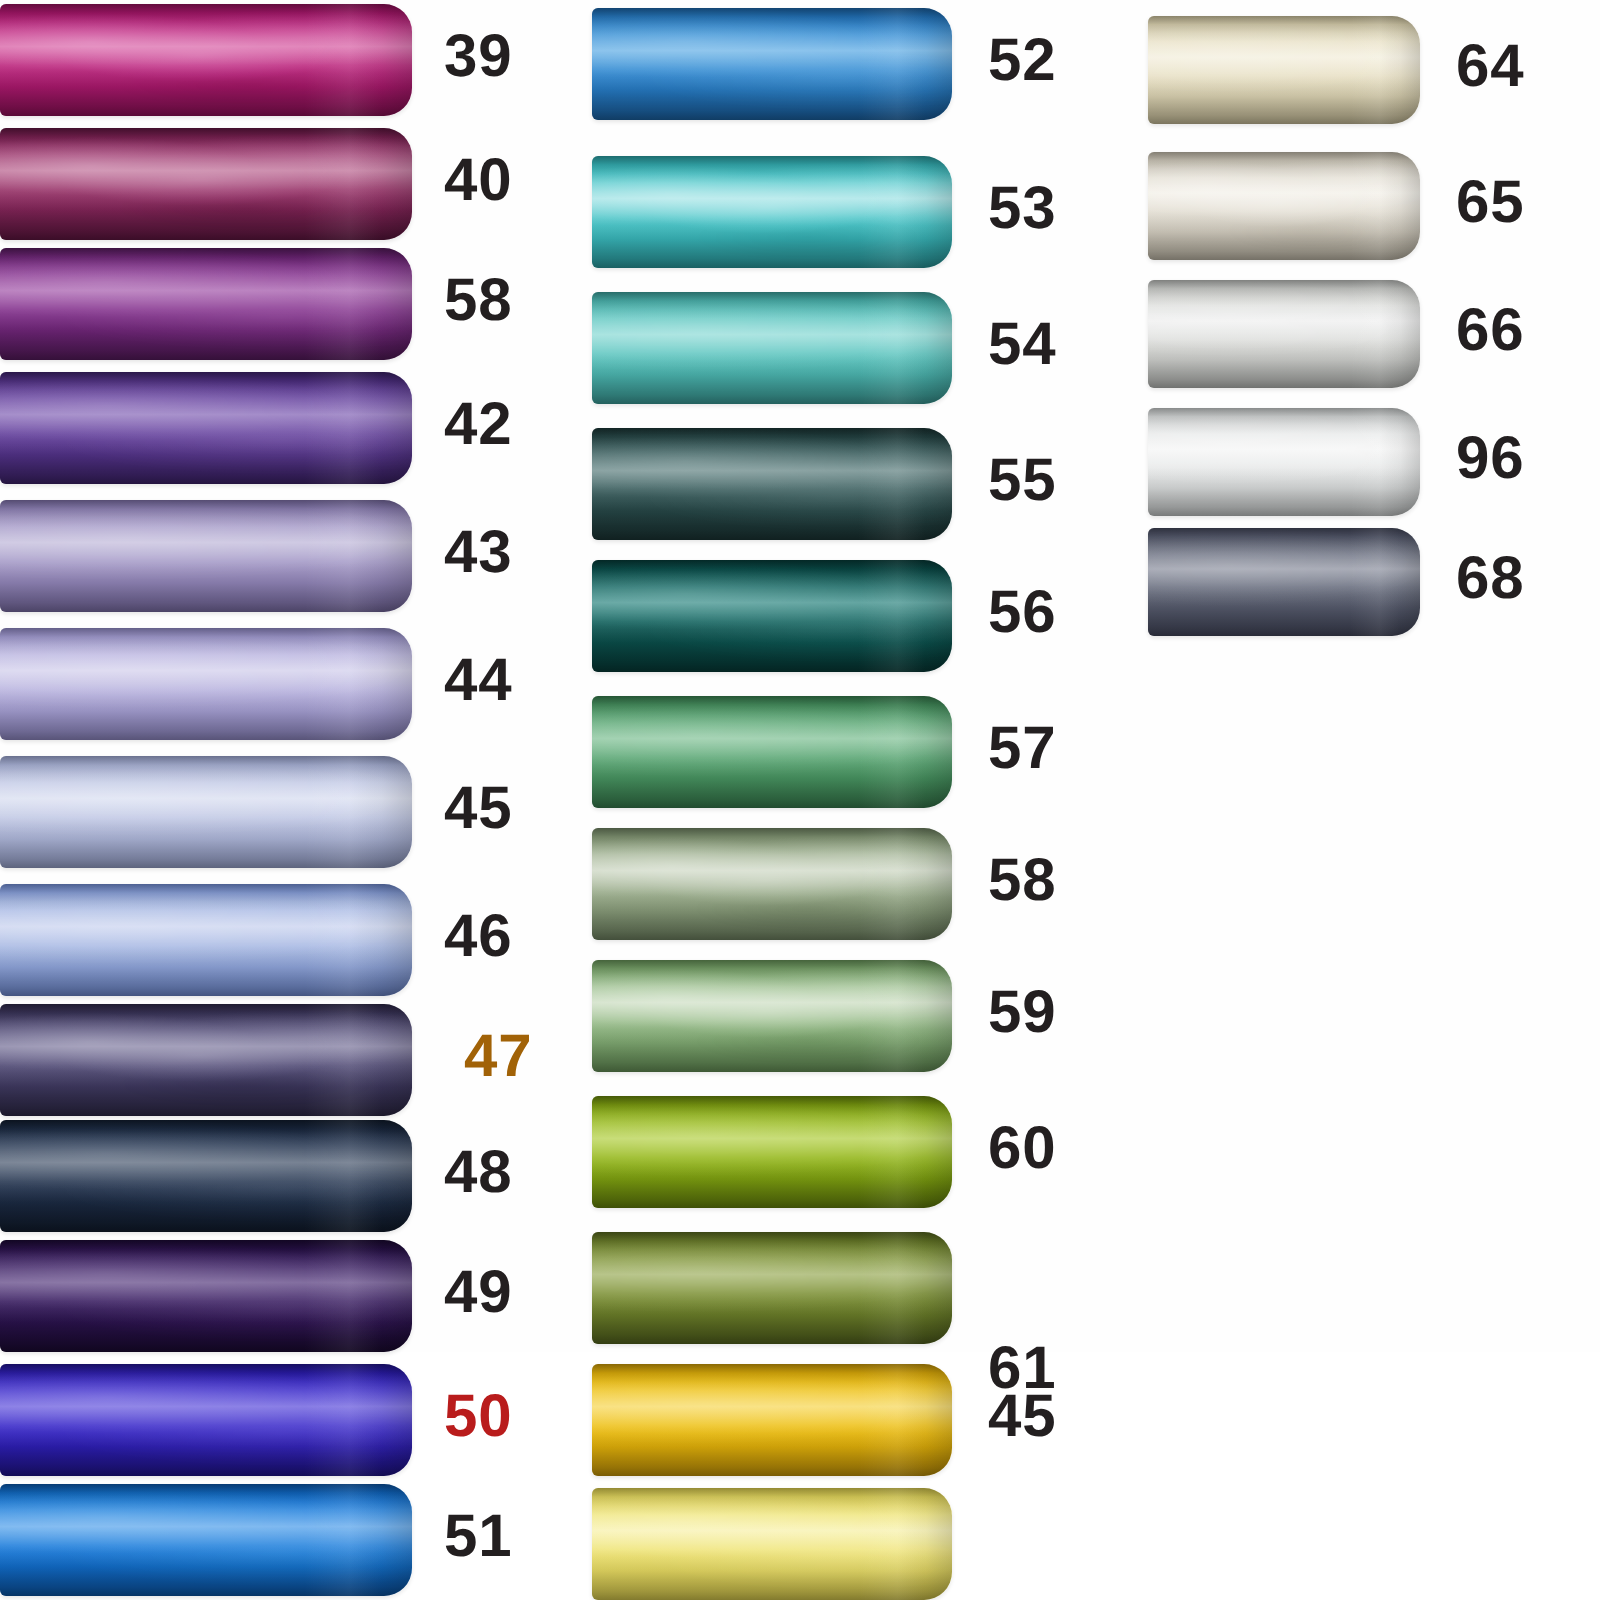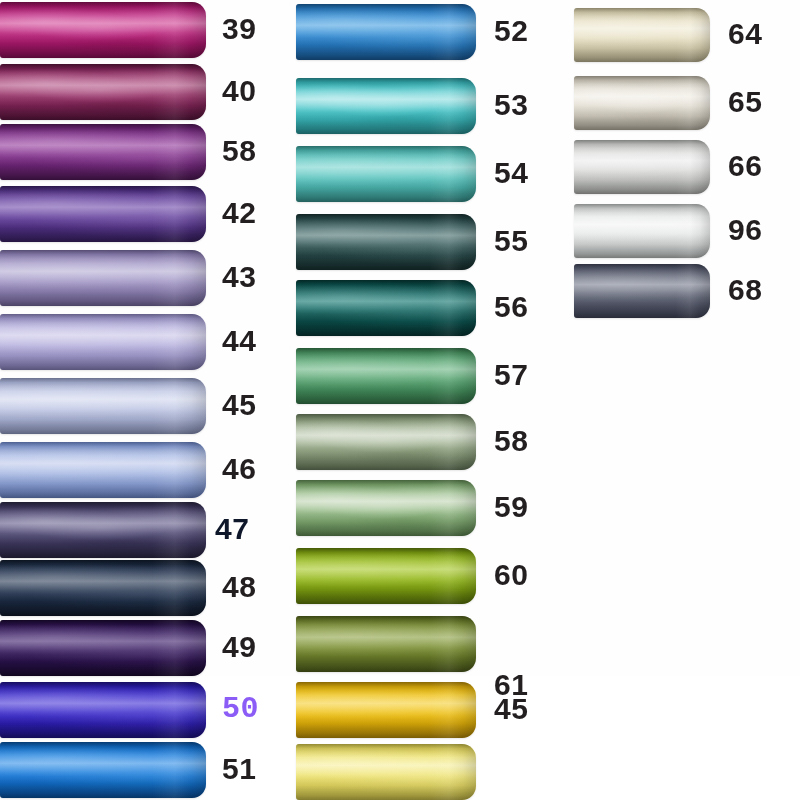--- a/index.html
+++ b/index.html
@@ -127,39 +127,39 @@
     <div class="swatch-row" style="left: 0px; top: 442px;">
       <div class="roll" style="position: absolute; left: 0px; top: 0px; width: 206px; height: 56px; background: linear-gradient(rgb(111, 138, 208) 0%, rgb(159, 178, 224) 16%, rgb(192, 203, 236) 38%, rgb(159, 178, 224) 62%, rgb(111, 138, 208) 100%);">
         <div class="marble" style="background-image: radial-gradient(120% 60% at 30% 35%, rgba(255, 255, 255, 0.55), rgba(255, 255, 255, 0) 62%);"></div>
       </div>
       <div class="label" style="position: absolute; left: 222px; top: 12px; color: rgb(35, 31, 32);">46</div>
     </div>
     <div class="swatch-row" style="left: 0px; top: 502px;">
       <div class="roll" style="position: absolute; left: 0px; top: 0px; width: 206px; height: 56px; background: linear-gradient(rgb(45, 40, 71) 0%, rgb(70, 64, 106) 16%, rgb(96, 90, 135) 38%, rgb(70, 64, 106) 62%, rgb(45, 40, 71) 100%);">
         <div class="marble" style="background-image: radial-gradient(70% 45% at 22% 34%, rgba(255, 255, 255, 0.95), rgba(255, 255, 255, 0) 58%), radial-gradient(55% 38% at 48% 46%, rgba(255, 255, 255, 0.85), rgba(255, 255, 255, 0) 62%), radial-gradient(60% 40% at 74% 30%, rgba(255, 255, 255, 0.55), rgba(255, 255, 255, 0) 64%), radial-gradient(50% 34% at 60% 72%, rgba(0, 0, 0, 0.22), rgba(0, 0, 0, 0) 66%);"></div>
       </div>
-      <div class="label" style="position: absolute; left: 215px; top: 12px; color: #0f172a;">47</div>
+      <div class="label" style="position: absolute; left: 232px; top: 12px; color: #a16207;">47</div>
     </div>
     <div class="swatch-row" style="left: 0px; top: 560px;">
       <div class="roll" style="position: absolute; left: 0px; top: 0px; width: 206px; height: 56px; background: linear-gradient(rgb(17, 28, 46) 0%, rgb(31, 47, 74) 16%, rgb(54, 70, 95) 38%, rgb(31, 47, 74) 62%, rgb(17, 28, 46) 100%);">
         <div class="marble" style="background-image: radial-gradient(100% 55% at 26% 30%, rgba(255, 255, 255, 0.6), rgba(255, 255, 255, 0) 58%), radial-gradient(90% 50% at 68% 62%, rgba(255, 255, 255, 0.35), rgba(255, 255, 255, 0) 60%);"></div>
       </div>
       <div class="label" style="position: absolute; left: 222px; top: 12px; color: rgb(35, 31, 32);">48</div>
     </div>
     <div class="swatch-row" style="left: 0px; top: 620px;">
       <div class="roll" style="position: absolute; left: 0px; top: 0px; width: 206px; height: 56px; background: linear-gradient(rgb(27, 10, 51) 0%, rgb(47, 21, 85) 16%, rgb(71, 42, 114) 38%, rgb(47, 21, 85) 62%, rgb(27, 10, 51) 100%);">
         <div class="marble" style="background-image: radial-gradient(100% 55% at 26% 30%, rgba(255, 255, 255, 0.6), rgba(255, 255, 255, 0) 58%), radial-gradient(90% 50% at 68% 62%, rgba(255, 255, 255, 0.35), rgba(255, 255, 255, 0) 60%);"></div>
       </div>
       <div class="label" style="position: absolute; left: 222px; top: 12px; color: rgb(35, 31, 32);">49</div>
     </div>
     <div class="swatch-row" style="left: 0px; top: 682px;">
       <div class="roll" style="position: absolute; left: 0px; top: 0px; width: 206px; height: 56px; background: linear-gradient(rgb(32, 20, 140) 0%, rgb(50, 34, 194) 16%, rgb(79, 63, 216) 38%, rgb(50, 34, 194) 62%, rgb(32, 20, 140) 100%);">
         <div class="marble" style="background-image: radial-gradient(100% 55% at 26% 30%, rgba(255, 255, 255, 0.6), rgba(255, 255, 255, 0) 58%), radial-gradient(90% 50% at 68% 62%, rgba(255, 255, 255, 0.35), rgba(255, 255, 255, 0) 60%);"></div>
       </div>
-      <div class="label" style="position: absolute; left: 222px; top: 12px; color: #8b5cf6; font-family: Liberation Mono, monospace;">50</div>
+      <div class="label" style="position: absolute; left: 222px; top: 12px; color: #b91c1c;">50</div>
     </div>
     <div class="swatch-row" style="left: 0px; top: 742px;">
       <div class="roll" style="position: absolute; left: 0px; top: 0px; width: 206px; height: 56px; background: linear-gradient(rgb(11, 85, 165) 0%, rgb(20, 117, 214) 16%, rgb(62, 149, 232) 38%, rgb(20, 117, 214) 62%, rgb(11, 85, 165) 100%);">
         <div class="marble" style="background-image: radial-gradient(100% 55% at 26% 30%, rgba(255, 255, 255, 0.6), rgba(255, 255, 255, 0) 58%), radial-gradient(90% 50% at 68% 62%, rgba(255, 255, 255, 0.35), rgba(255, 255, 255, 0) 60%);"></div>
       </div>
       <div class="label" style="position: absolute; left: 222px; top: 12px; color: rgb(35, 31, 32);">51</div>
     </div>
     <div class="swatch-row" style="left: 0px; top: 4px;">
       <div class="roll" style="position: absolute; left: 296px; top: 0px; width: 180px; height: 56px; background: linear-gradient(rgb(26, 97, 162) 0%, rgb(42, 130, 204) 16%, rgb(78, 163, 226) 38%, rgb(42, 130, 204) 62%, rgb(26, 97, 162) 100%);">
         <div class="marble" style="background-image: radial-gradient(100% 55% at 26% 30%, rgba(255, 255, 255, 0.6), rgba(255, 255, 255, 0) 58%), radial-gradient(90% 50% at 68% 62%, rgba(255, 255, 255, 0.35), rgba(255, 255, 255, 0) 60%);"></div>

